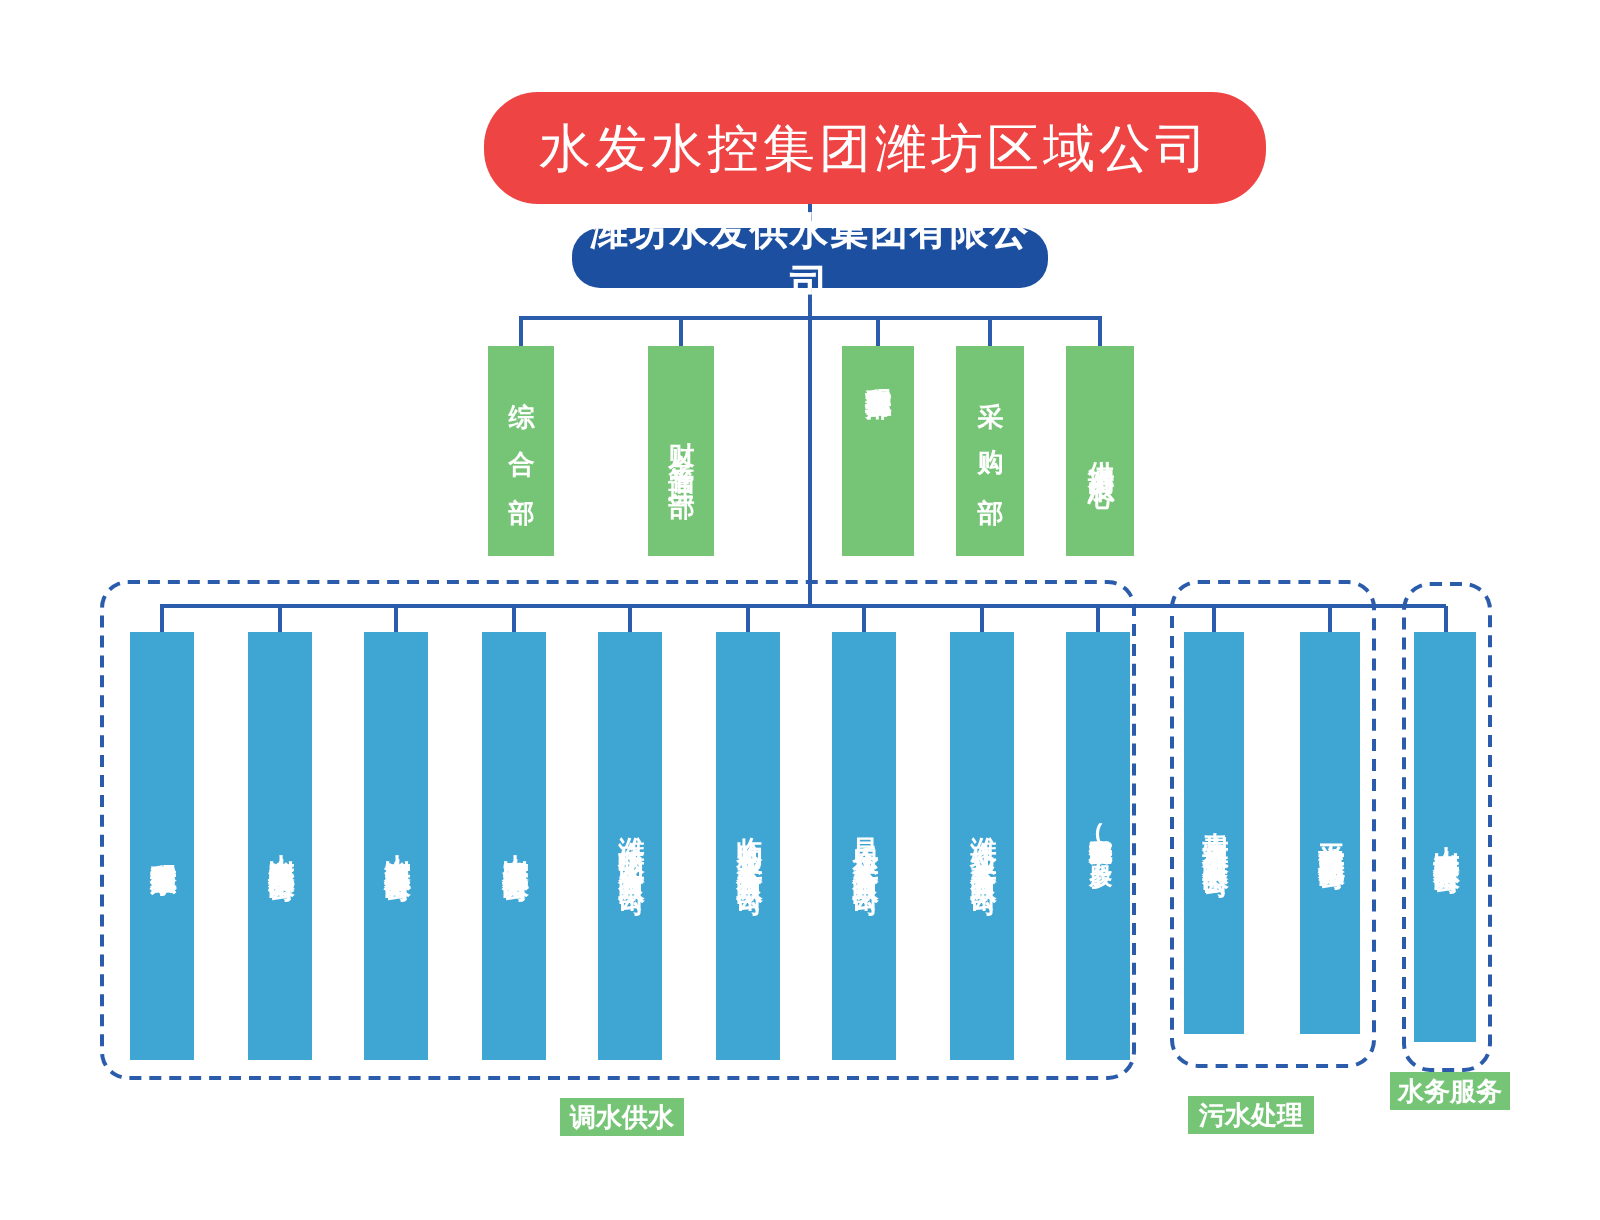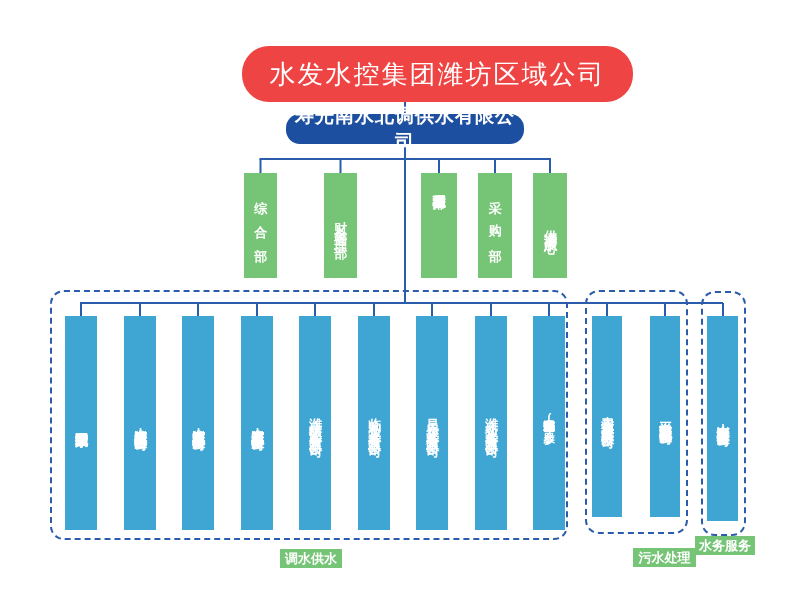--- a/index.html
+++ b/index.html
@@ -52,21 +52,21 @@
   .c1{left:65px;}  .c2{left:124px;} .c3{left:182px;} .c4{left:241px;} .c5{left:299px;}
   .c6{left:358px;} .c7{left:416px;} .c8{left:475px;} .c9{left:533px;}
   .c10{left:592px;width:30px;} .c11{left:650px;width:30px;}
   .c12{left:707px;width:31px;height:205px;}
 
   
   .cat{position:absolute;top:549px;height:19px;background:#76c577;color:#ffffff;
        font-weight:bold;font-size:13px;display:flex;align-items:center;justify-content:center;
        padding:0 4px;box-sizing:border-box;}
   .cat1{left:280px;width:62px;}
-  .cat2{left:633px;top:548px;width:63px;}
+  .cat2{left:594px;top:548px;width:63px;}
   .cat3{left:695px;top:536px;width:60px;}
 </style>
 </head>
 <body>
 
 <div class="canvas">
 
   <svg class="connectors" viewBox="0 0 800 610" xmlns="http://www.w3.org/2000/svg">
     <g stroke="#2b5cab" stroke-width="2" fill="none">
 
@@ -90,21 +90,21 @@
       <line x1="432" y1="303" x2="432" y2="317"></line>
       <line x1="491" y1="303" x2="491" y2="317"></line>
       <line x1="549" y1="303" x2="549" y2="317"></line>
       <line x1="607" y1="303" x2="607" y2="317"></line>
       <line x1="665" y1="303" x2="665" y2="317"></line>
       <line x1="723" y1="303" x2="723" y2="317"></line>
     </g>
   </svg>
 
   <div class="box root">水发水控集团潍坊区域公司</div>
-  <div class="box holding">寿光南水北调供水有限公司</div>
+  <div class="box holding">潍坊水发供水集团有限公司</div>
 
   <div class="dept d1">
     <span class="vt">综合部</span>
   </div>
   <div class="dept d2">
     <span class="vt">财金管理部</span>
   </div>
   <div class="dept d3">
     <span class="vt">生产与工程管理部</span>
   </div>

